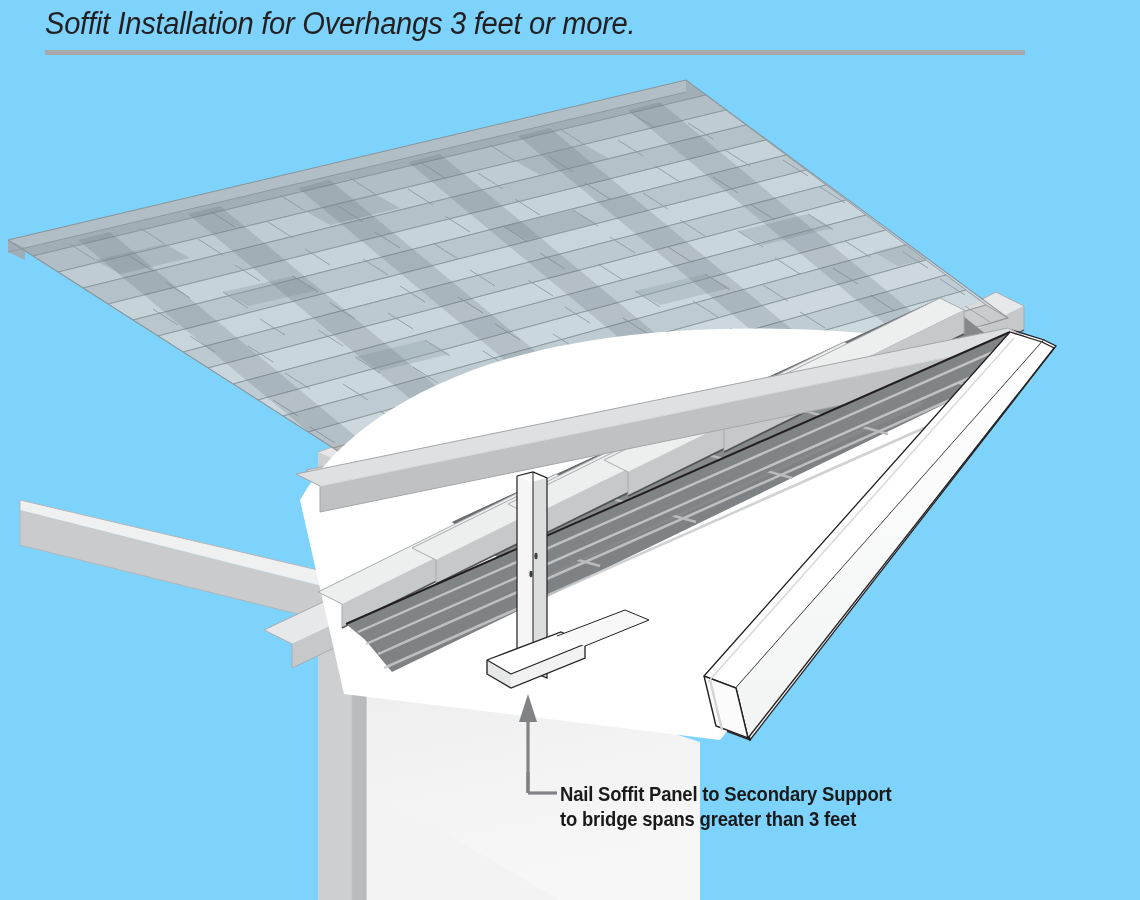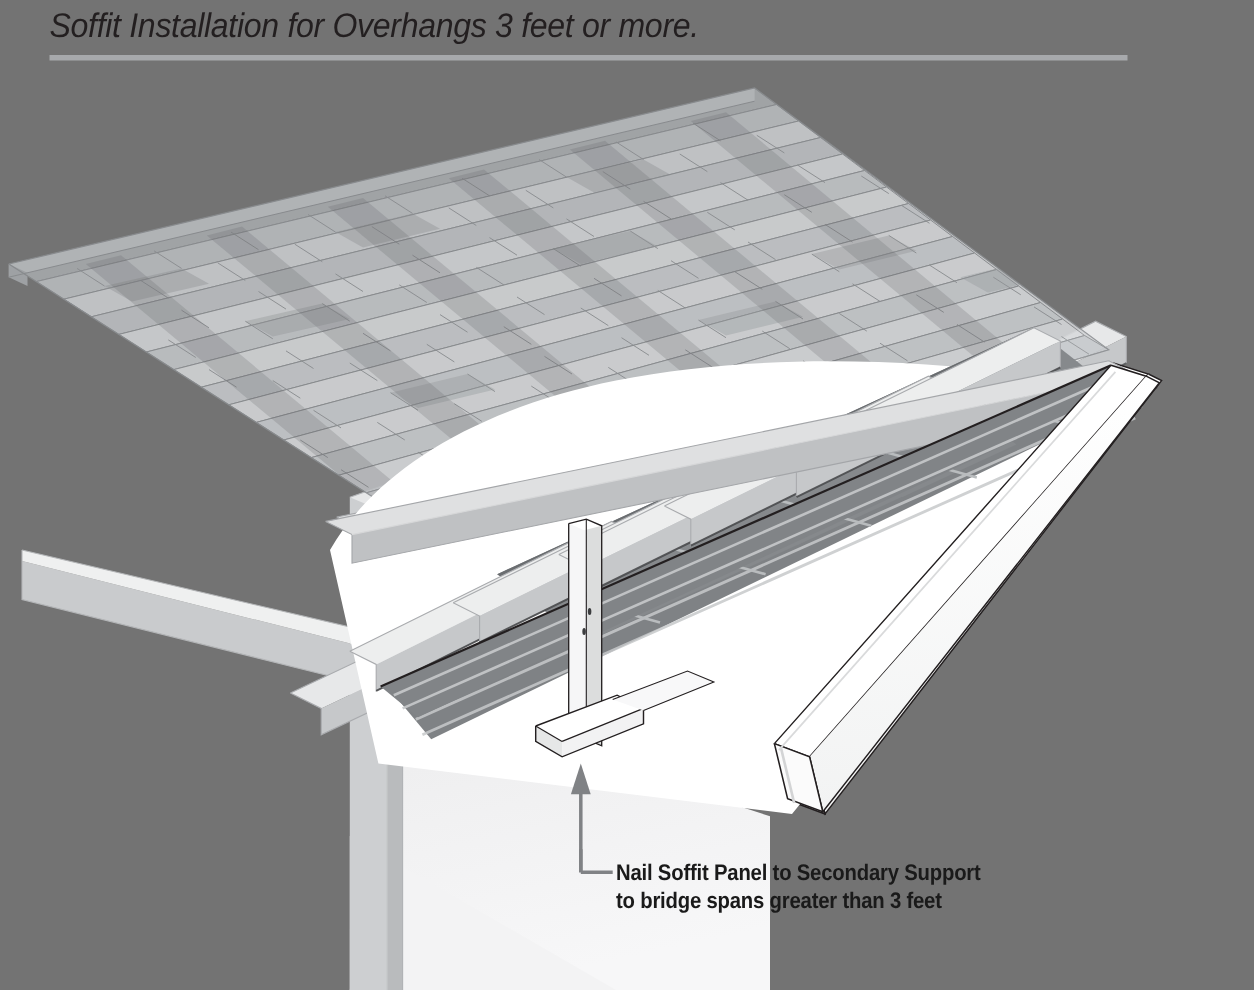--- a/index.html
+++ b/index.html
@@ -11,21 +11,21 @@
     width: 1140px;
     height: 900px;
     font-family: "Liberation Sans", sans-serif;
     overflow: hidden;
     position: relative;
   }
   #stage {
     position: relative;
     width: 1140px;
     height: 900px;
-    background: #737373;
+    background: #7dd3fc;
   }
   .title-text {
     position: absolute;
     left: 45px;
     top: 6px;
     font-family: "Liberation Sans", sans-serif;
     font-style: italic;
     font-weight: 300;
     font-size: 31px;
     letter-spacing: -0.3px;

